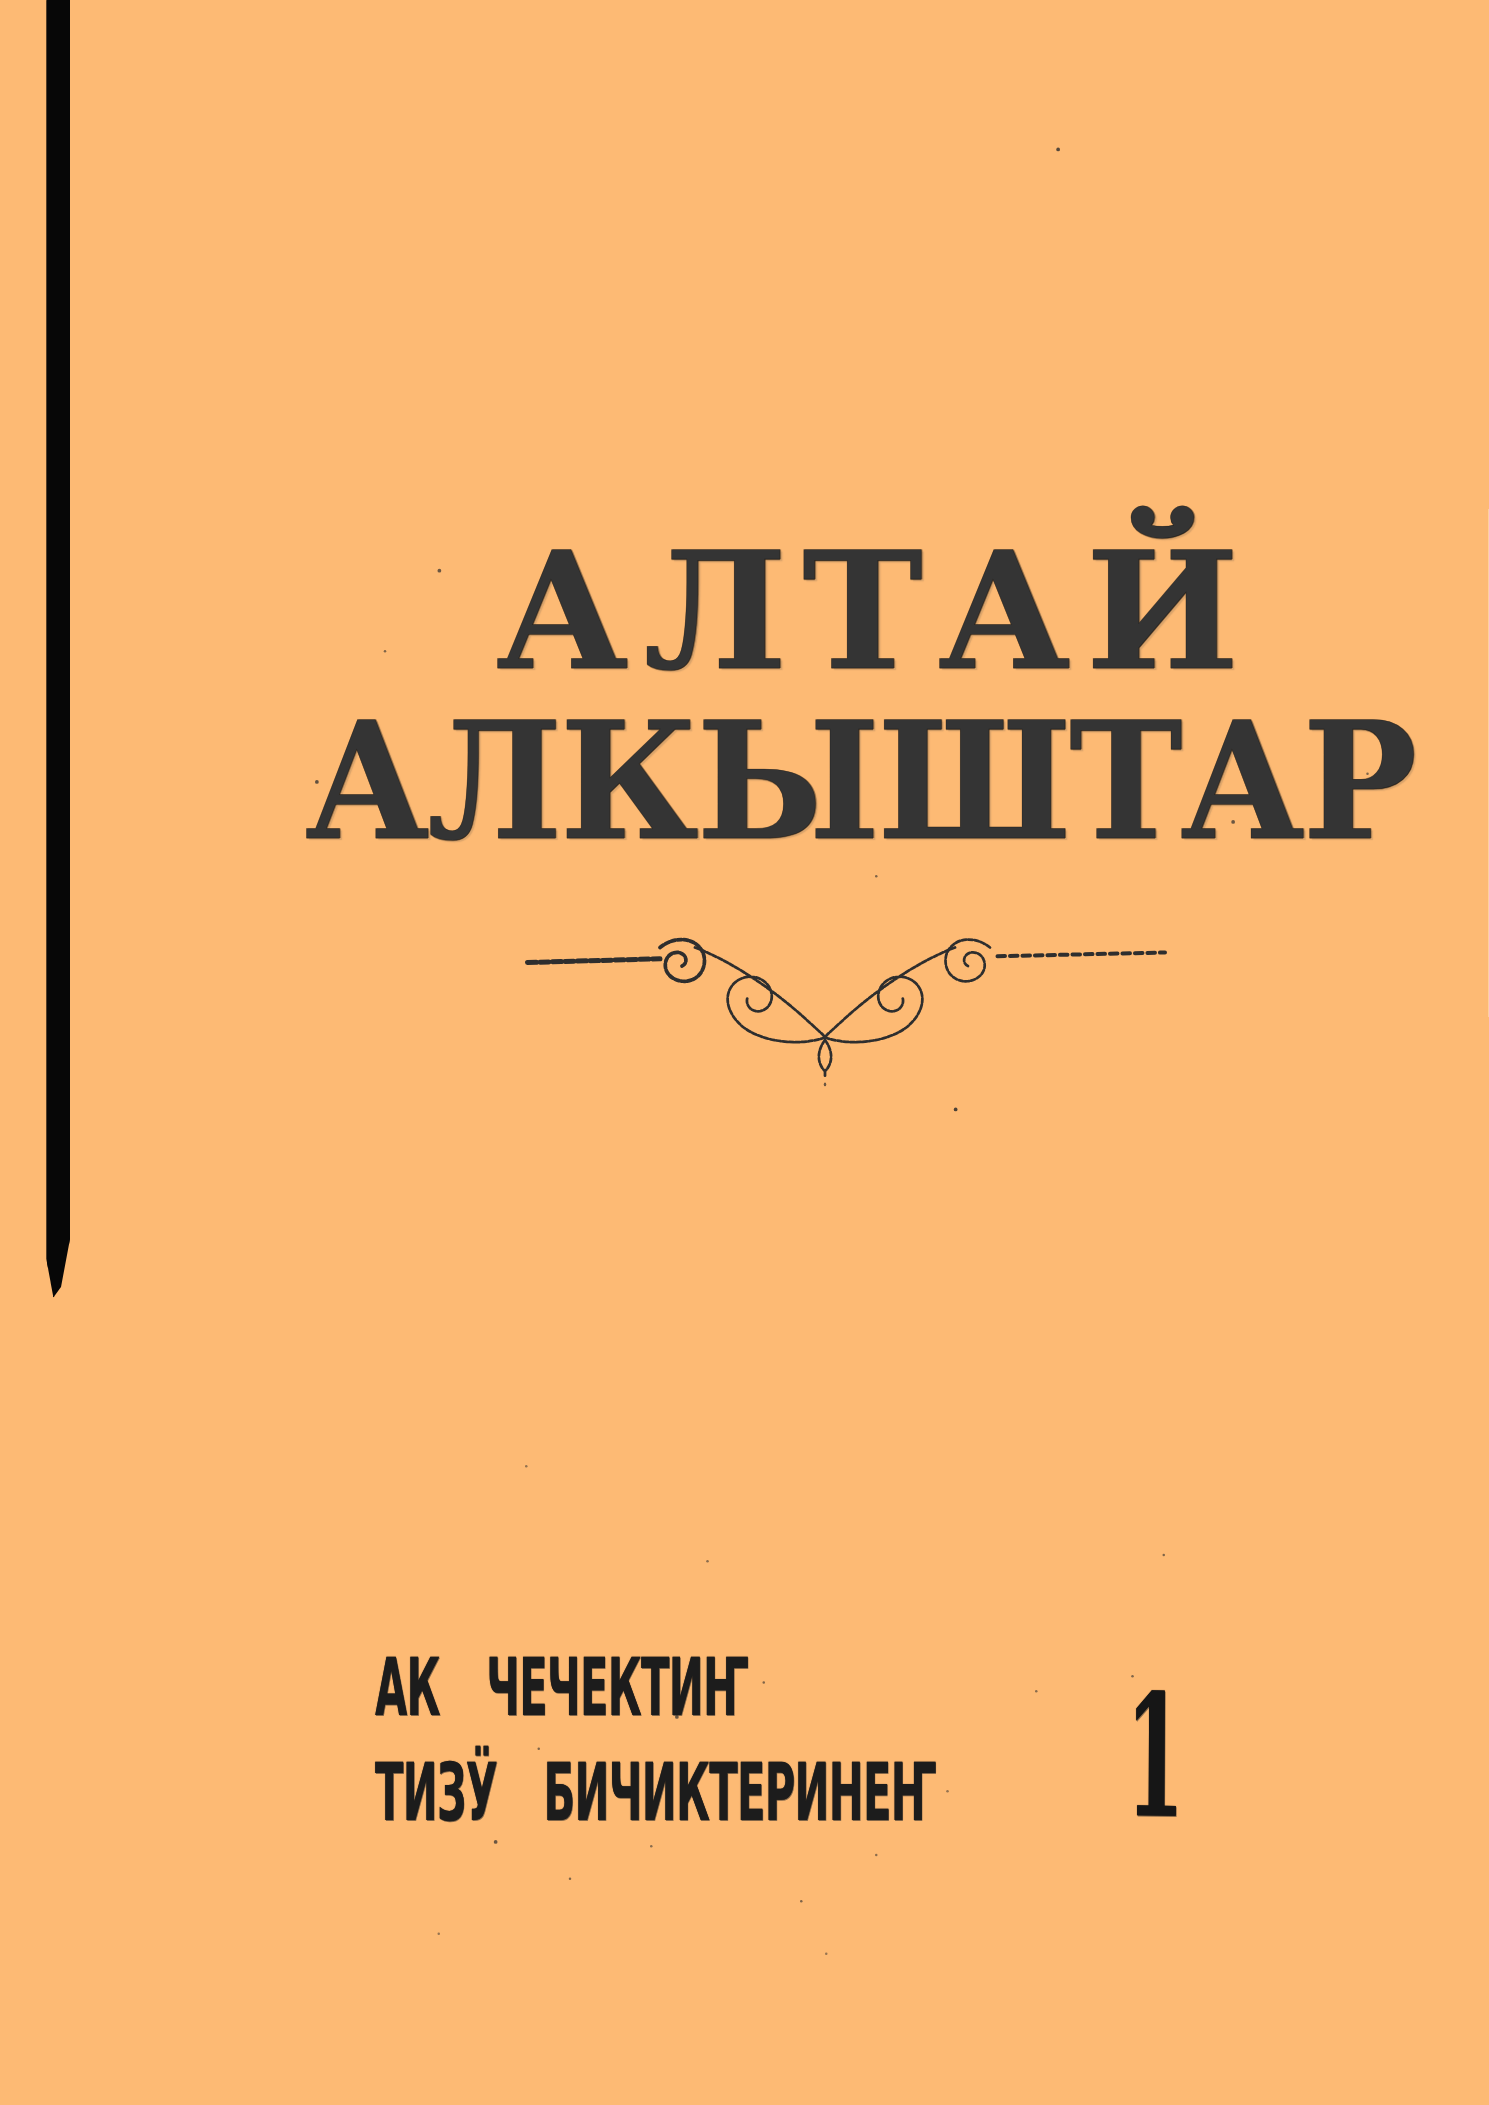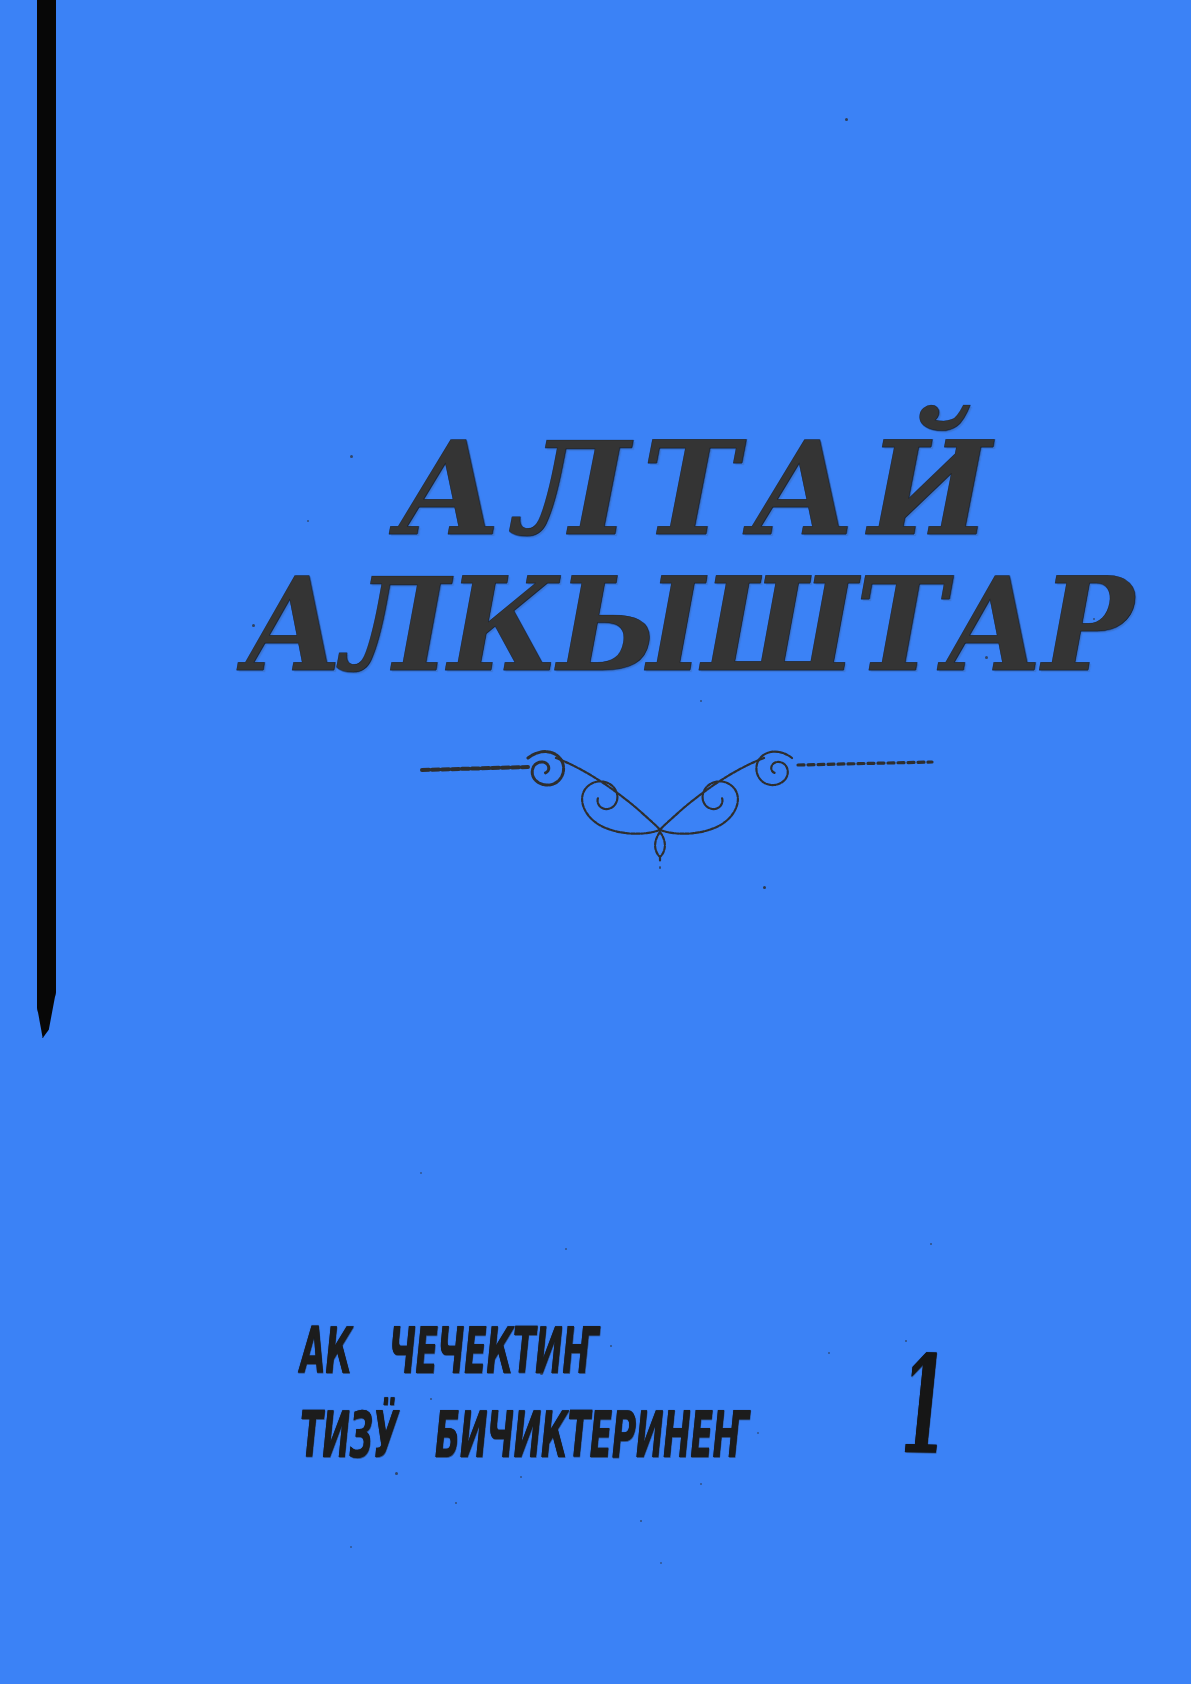--- a/index.html
+++ b/index.html
@@ -3,21 +3,21 @@
 <meta charset="utf-8">
 <style>
   html,body{margin:0;padding:0;}
   body{
     width:1191px;height:1684px;
     background:#fdfdfc;
     position:relative;
     overflow:hidden;
     font-family:"DejaVu Serif","Liberation Serif",serif;
   }
-  .page{position:absolute;inset:0;background:#3b82f6;font-style:italic;}
+  .page{position:absolute;inset:0;background:#fdba74;}
 
   
   .scan-bar{
     position:absolute;left:37px;top:0;width:19px;height:1038px;
     background:#070707;
     clip-path:polygon(0 0,100% 0,100% 95.5%,62% 99.2%,30% 100%,0 97%);
     box-shadow:0 0 1px #000;
   }
 
   

